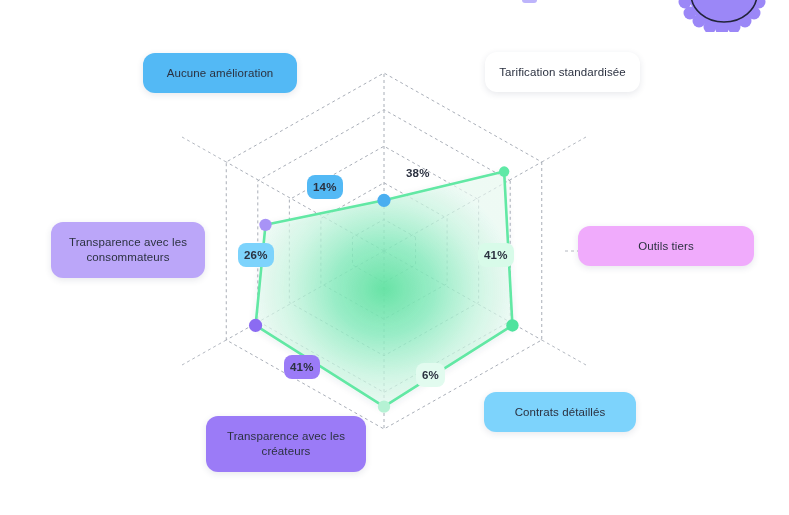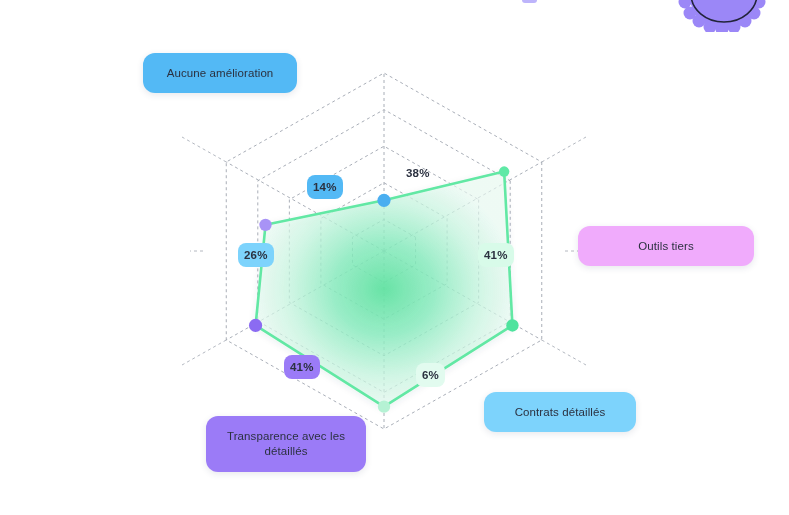--- a/index.html
+++ b/index.html
@@ -133,23 +133,25 @@
     <g>
       <circle cx="504.14" cy="171.57" r="5.2" fill="#5fe9a6"></circle>
       <circle cx="512.43" cy="325.44" r="6.2" fill="#4fe39e"></circle>
       <circle cx="384" cy="406.66" r="6.2" fill="#b5f2d4"></circle>
       <circle cx="255.57" cy="325.44" r="6.6" fill="#8b6bf2"></circle>
       <circle cx="265.51" cy="224.83" r="6.2" fill="#a893f6"></circle>
       <circle cx="384" cy="200.33" r="6.6" fill="#4aaef0"></circle>
     </g>
   </svg>
 
+  <div class="cat-pill" id="cat-0">Tarification standardisée</div>
   <div class="cat-pill" id="cat-1">Outils tiers</div>
   <div class="cat-pill" id="cat-2">Contrats détaillés</div>
-  <div class="cat-pill" id="cat-3">Transparence avec les détaillés</div>
+  <div class="cat-pill" id="cat-3">Transparence avec les créateurs</div>
+  <div class="cat-pill" id="cat-4">Transparence avec les consommateurs</div>
   <div class="cat-pill" id="cat-5">Aucune amélioration</div>
 
   <div class="val-label val-plain" id="val-0">38%</div>
   <div class="val-label" id="val-1">41%</div>
   <div class="val-label" id="val-2">6%</div>
   <div class="val-label" id="val-3">41%</div>
   <div class="val-label" id="val-4">26%</div>
   <div class="val-label" id="val-5">14%</div>
 
   <svg id="seal" viewBox="0 0 96 76" xmlns="http://www.w3.org/2000/svg">

